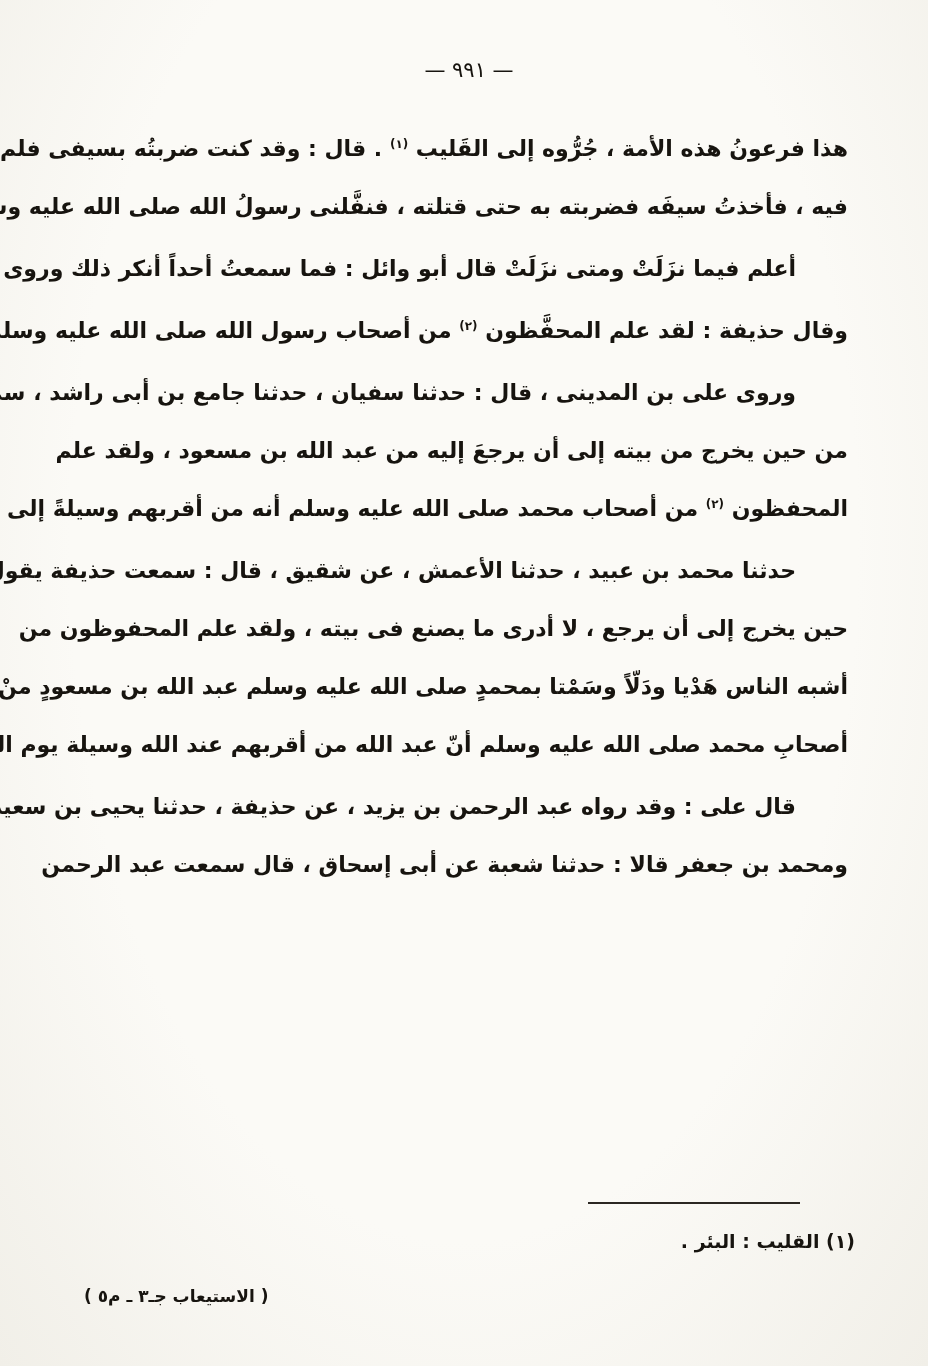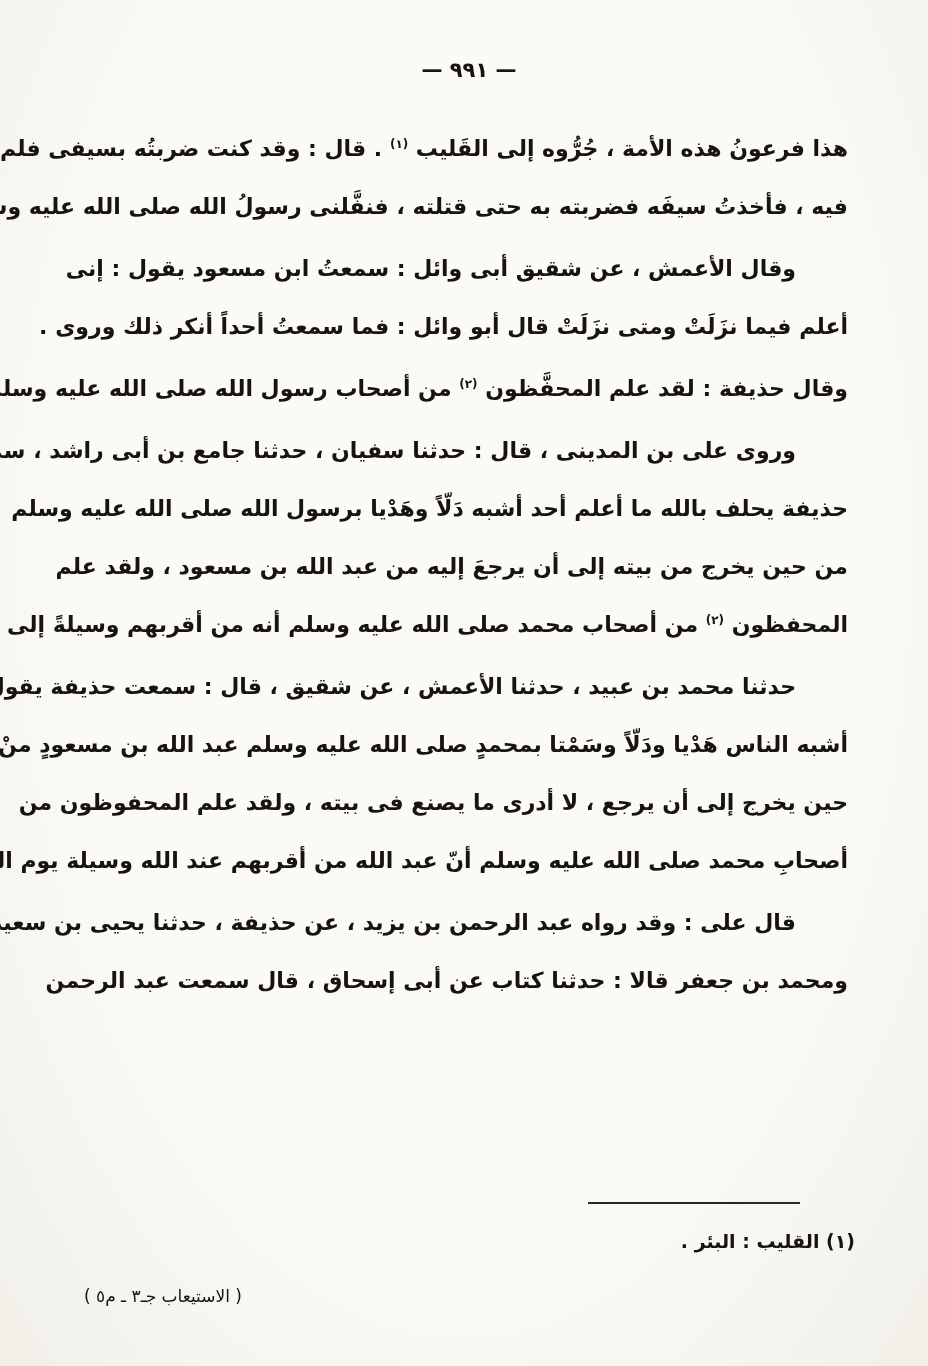--- a/index.html
+++ b/index.html
@@ -5,21 +5,21 @@
   html,body{margin:0;padding:0;}
   body{
     width:928px;height:1366px;position:relative;overflow:hidden;
     background:#f8f7f2;
     background-image:radial-gradient(ellipse at 50% 40%, #fbfaf6 60%, #f1efe8 100%);
     font-family:"DejaVu Sans",sans-serif;
     color:#17140f;
   }
   .page-number{
     position:absolute;top:58px;right:80px;width:758px;
-    text-align:center;font-size:21px;font-weight:bold;
+    text-align:center;font-size:21px;font-weight:normal;
     letter-spacing:1px;direction:rtl;
   }
   .text-block{
     position:absolute;top:120px;right:80px;width:758px;
     direction:rtl;font-weight:bold;font-size:22px;
   }
   .para{margin:0 0 4px 0;}
   .line{
     height:58px;line-height:58px;
     white-space:nowrap;
@@ -33,61 +33,59 @@
     position:absolute;top:1202px;left:588px;width:212px;height:2px;
     background:#2b2722;
   }
   .footnotes{
     position:absolute;top:1230px;right:73px;
     direction:rtl;display:flex;gap:48px;
     font-size:19px;font-weight:bold;white-space:nowrap;
   }
   .volume-footer{
     position:absolute;top:1286px;left:84px;
-    direction:rtl;font-size:17px;font-weight:normal;white-space:nowrap;
+    direction:rtl;font-size:17px;font-weight:bold;white-space:nowrap;
   }
 </style>
 </head>
 <body>
 
 <div class="page-number">— ٩٩١ —</div>
 
 <div class="text-block">
 
   <div class="para">
     <div class="line">هذا فرعونُ هذه الأمة ، جُرُّوه إلى القَليب <sup>(١)</sup> . قال : وقد كنت ضربتُه بسيفى فلم يعمل</div>
     <div class="line last">فيه ، فأخذتُ سيفَه فضربته به حتى قتلته ، فنفَّلنى رسولُ الله صلى الله عليه وسلم سيفه .</div>
   </div>
 
   <div class="para indent">
-    <div class="line">وقال الأعمش ، عن شقيق أبى وائل : سمعتُ ابن مسعود يقول : إنى</div>
     <div class="line last">أعلم فيما نزَلَتْ ومتى نزَلَتْ قال أبو وائل : فما سمعتُ أحداً أنكر ذلك وروى .</div>
   </div>
 
   <div class="para">
     <div class="line">وقال حذيفة : لقد علم المحفَّظون <sup>(٢)</sup> من أصحاب رسول الله صلى الله عليه وسلم أنّ عبد الله</div>
   </div>
 
   <div class="para indent">
     <div class="line">وروى على بن المدينى ، قال : حدثنا سفيان ، حدثنا جامع بن أبى راشد ، سمع</div>
-    <div class="line">حذيفة يحلف بالله ما أعلم أحد أشبه دَلّاً وهَدْيا برسول الله صلى الله عليه وسلم</div>
     <div class="line">من حين يخرج من بيته إلى أن يرجعَ إليه من عبد الله بن مسعود ، ولقد علم</div>
     <div class="line last">المحفظون <sup>(٢)</sup> من أصحاب محمد صلى الله عليه وسلم أنه من أقربهم وسيلةً إلى الله يوم القيامة .</div>
   </div>
 
   <div class="para indent">
     <div class="line">حدثنا محمد بن عبيد ، حدثنا الأعمش ، عن شقيق ، قال : سمعت حذيفة يقول : إنّ</div>
+    <div class="line">حين يخرج إلى أن يرجع ، لا أدرى ما يصنع فى بيته ، ولقد علم المحفوظون من</div>
     <div class="line">أشبه الناس هَدْيا ودَلّاً وسَمْتا بمحمدٍ صلى الله عليه وسلم عبد الله بن مسعودٍ منْ</div>
-    <div class="line">حين يخرج إلى أن يرجع ، لا أدرى ما يصنع فى بيته ، ولقد علم المحفوظون من</div>
     <div class="line last">أصحابِ محمد صلى الله عليه وسلم أنّ عبد الله من أقربهم عند الله وسيلة يوم القيامة .</div>
   </div>
 
   <div class="para indent">
     <div class="line">قال على : وقد رواه عبد الرحمن بن يزيد ، عن حذيفة ، حدثنا يحيى بن سعيد</div>
-    <div class="line last">ومحمد بن جعفر قالا : حدثنا كتاب عن أبى إسحاق ، قال سمعت عبد الرحمن</div>
+    <div class="line last">ومحمد بن جعفر قالا : حدثنا شعبة عن أبى إسحاق ، قال سمعت عبد الرحمن</div>
   </div>
 
 </div>
 
 <div class="separator"></div>
 
 <div class="footnotes">
   <span>(١) القليب : البئر .</span>
 </div>
 

